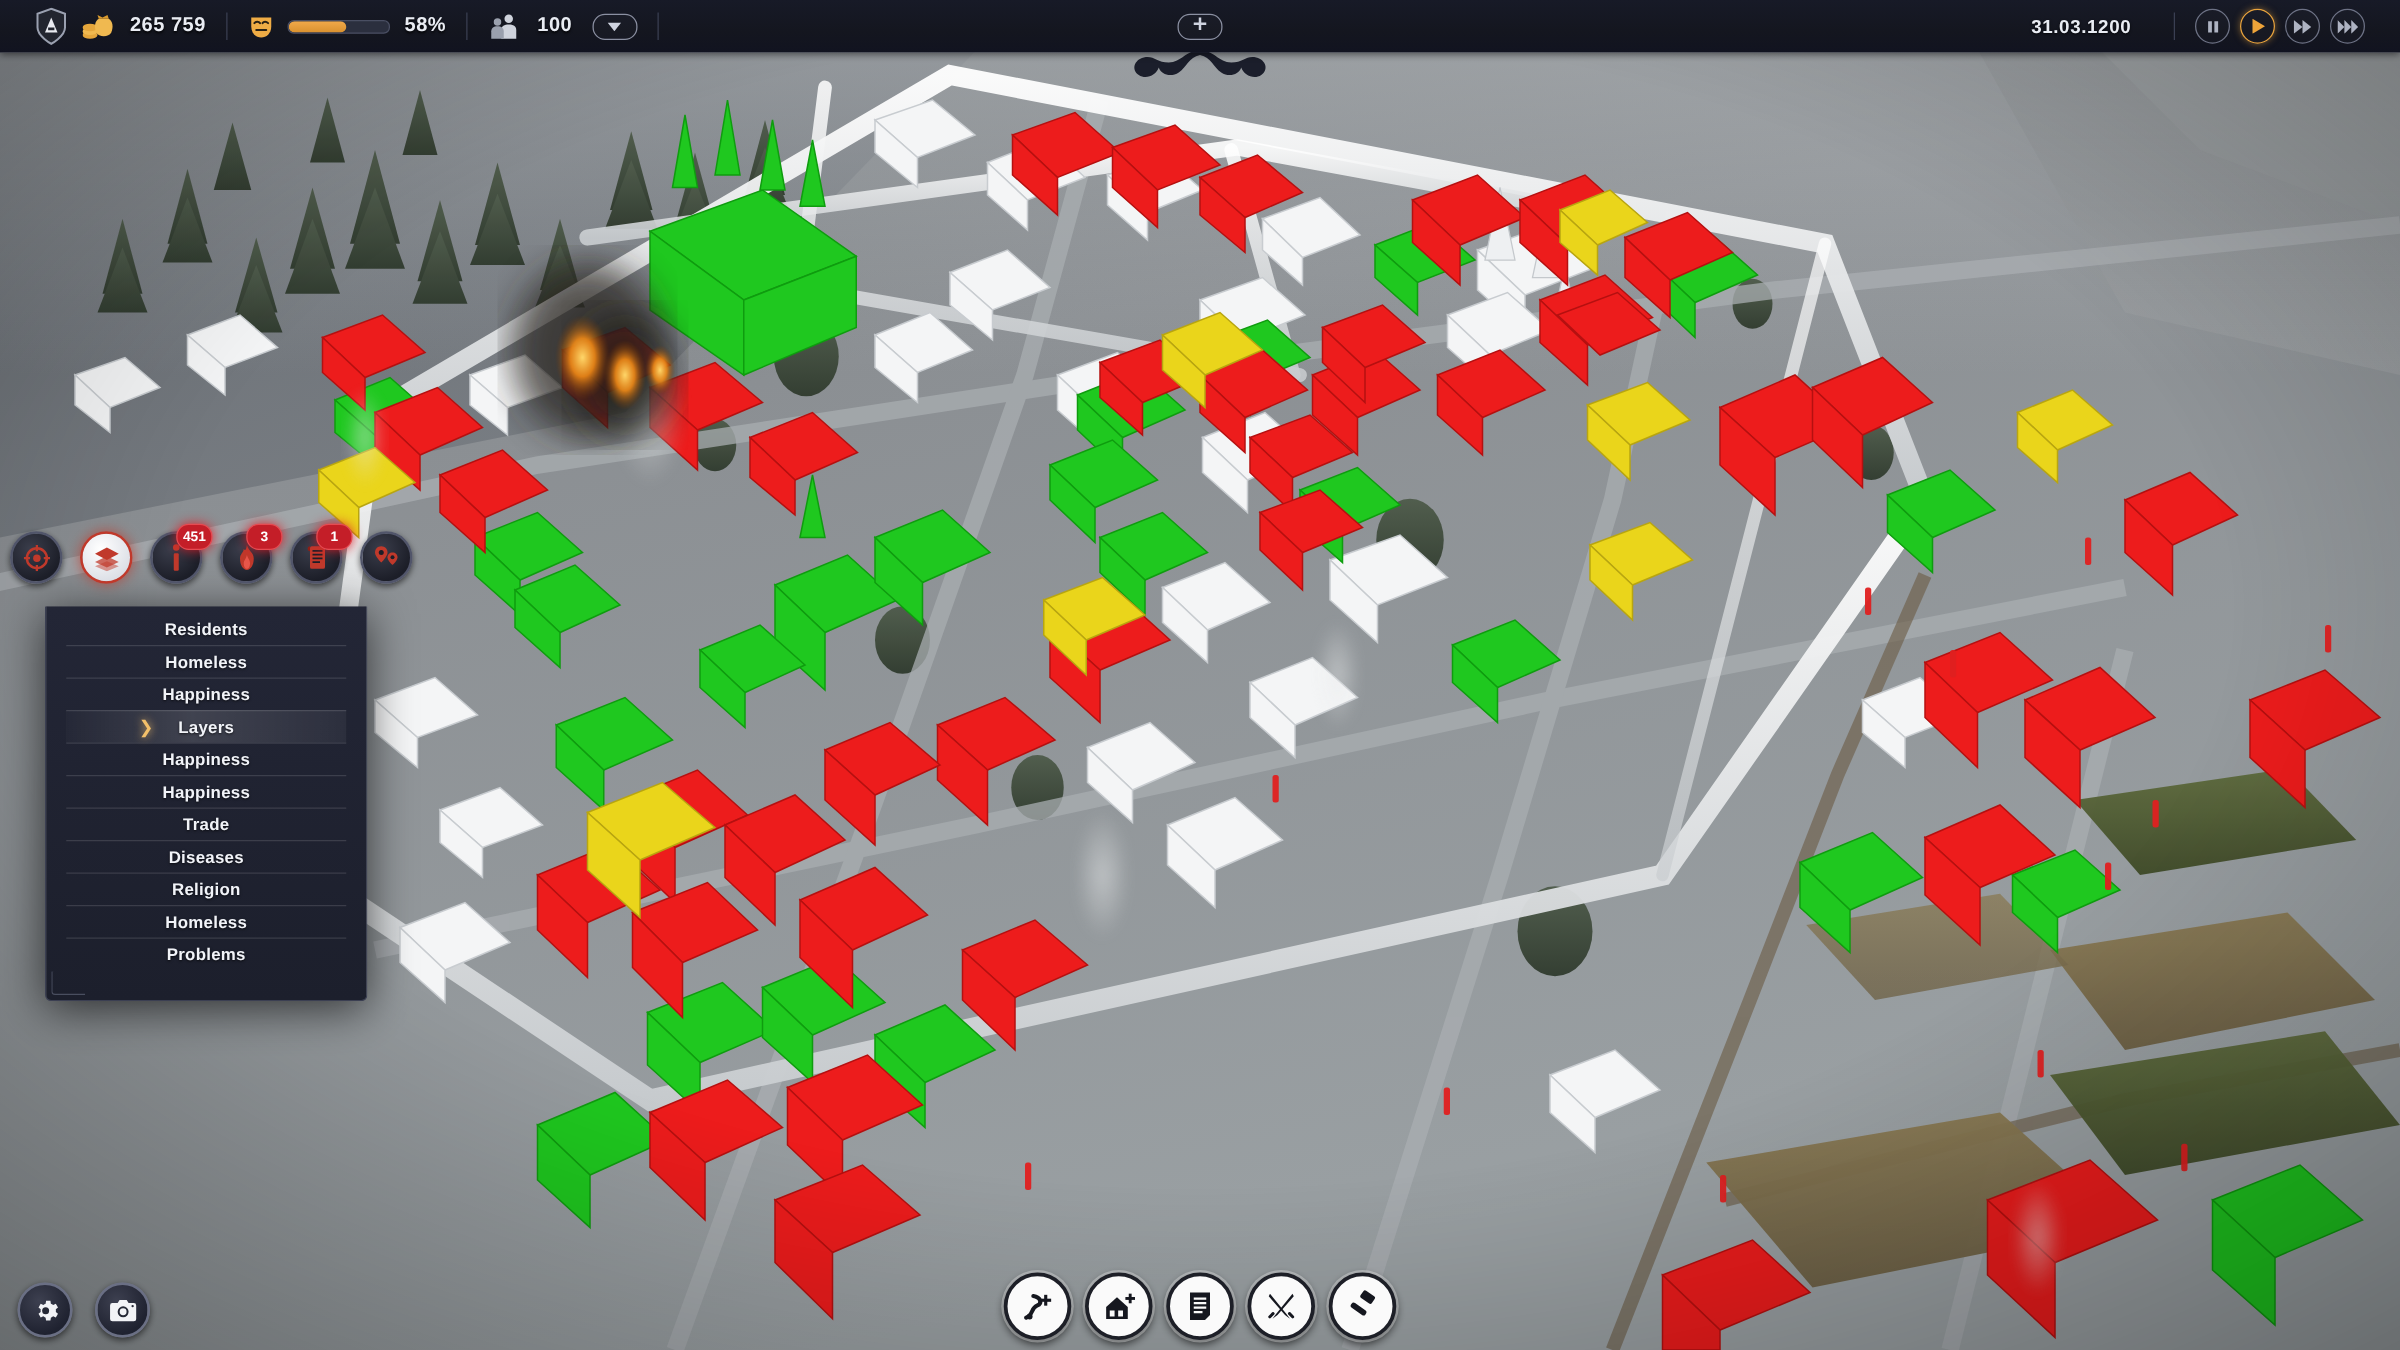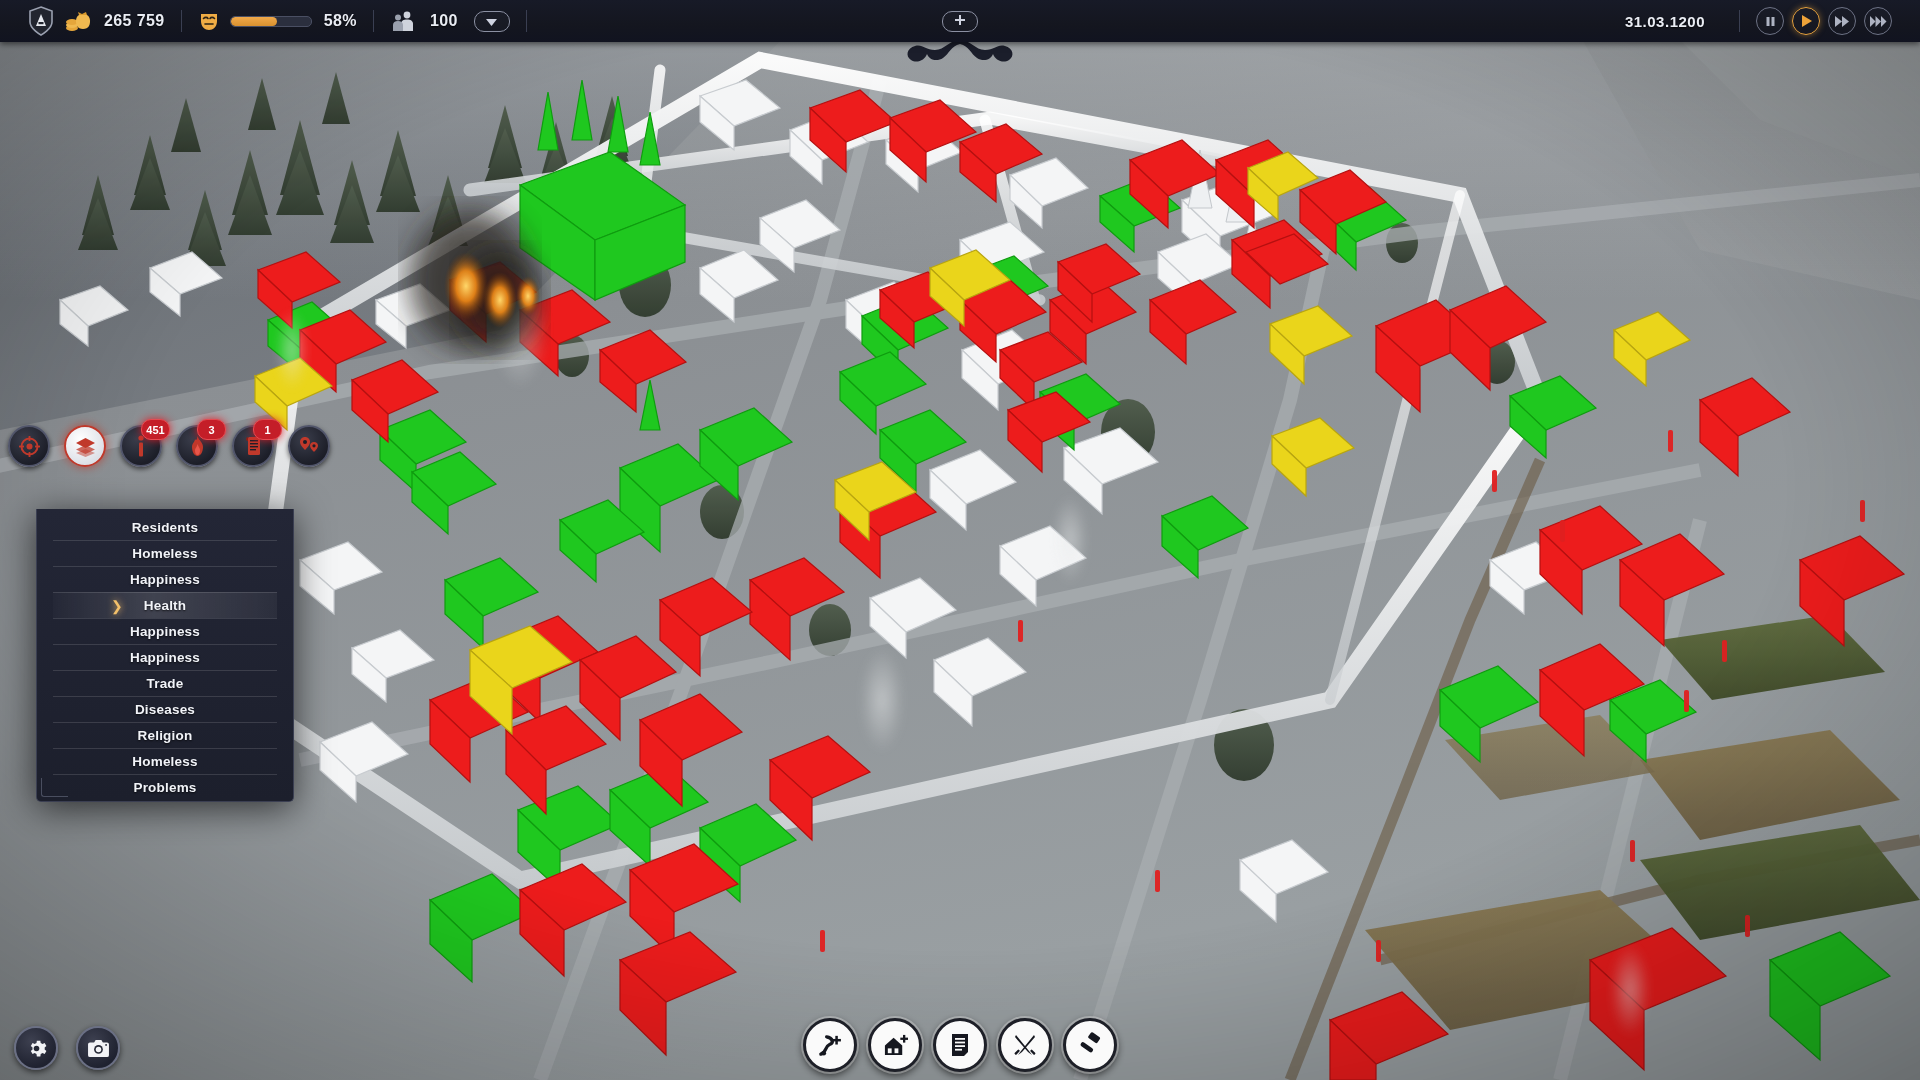--- a/index.html
+++ b/index.html
@@ -66,21 +66,21 @@
   .panel-head{height:34px;background:linear-gradient(180deg,#a8172c,#8d1223);
     border-radius:4px 4px 0 0;display:flex;align-items:center;
     padding:0 10px 0 22px;position:relative;}
   .panel-title{color:#fff;font-size:17px;font-weight:700;letter-spacing:.3px;
     text-shadow:0 1px 3px rgba(0,0,0,.6);}
   .close-btn{position:absolute;right:10px;top:50%;transform:translateY(-50%);
     width:17px;height:17px;border-radius:50%;background:#d6d6d6;
     display:flex;align-items:center;justify-content:center;cursor:pointer;}
   .panel-body{background:linear-gradient(180deg,#232636,#1c1f2c);
     border:1px solid #3b3f52;border-top:none;border-radius:0 0 5px 5px;
-    padding:6px 0 1px 0;position:relative;margin-top:24px;}
+    padding:6px 0 24px 0;position:relative;}
   .corner{position:absolute;left:4px;bottom:4px;width:26px;height:18px;
     border-left:1px solid #5d6275;border-bottom:1px solid #5d6275;
     border-bottom-left-radius:3px;opacity:.7;}
   .layer-item{height:25px;display:flex;align-items:center;justify-content:center;
     position:relative;cursor:pointer;}
   .layer-item + .layer-item{border-top:1px solid rgba(255,255,255,.13);
     margin:0 16px;}
   .layer-label{color:#f1f3f8;font-size:13.5px;font-weight:700;letter-spacing:.2px;
     text-shadow:0 1px 2px rgba(0,0,0,.7);}
   .layer-item.selected{background:linear-gradient(90deg,
@@ -678,21 +678,21 @@
           <span class="layer-label">Residents</span>
         </div>
         <div class="layer-item">
           <span class="layer-label">Homeless</span>
         </div>
         <div class="layer-item">
           <span class="layer-label">Happiness</span>
         </div>
         <div class="layer-item selected">
           <span class="chev">❯</span>
-          <span class="layer-label">Health</span>
+          <span class="layer-label">Layers</span>
         </div>
         <div class="layer-item">
           <span class="layer-label">Happiness</span>
         </div>
         <div class="layer-item">
           <span class="layer-label">Happiness</span>
         </div>
         <div class="layer-item">
           <span class="layer-label">Trade</span>
         </div>

